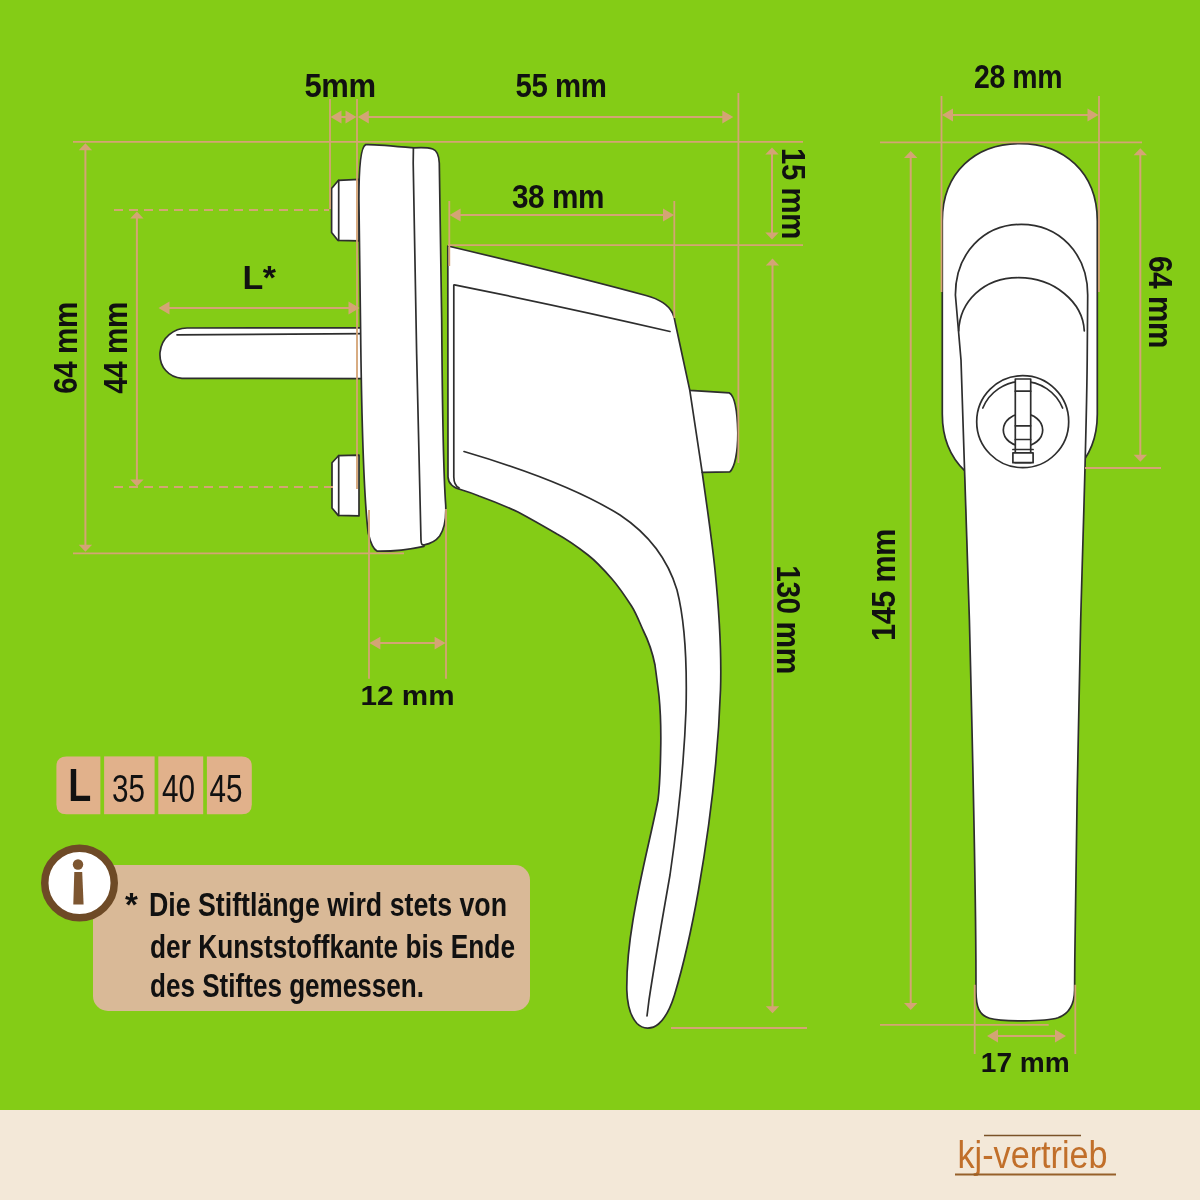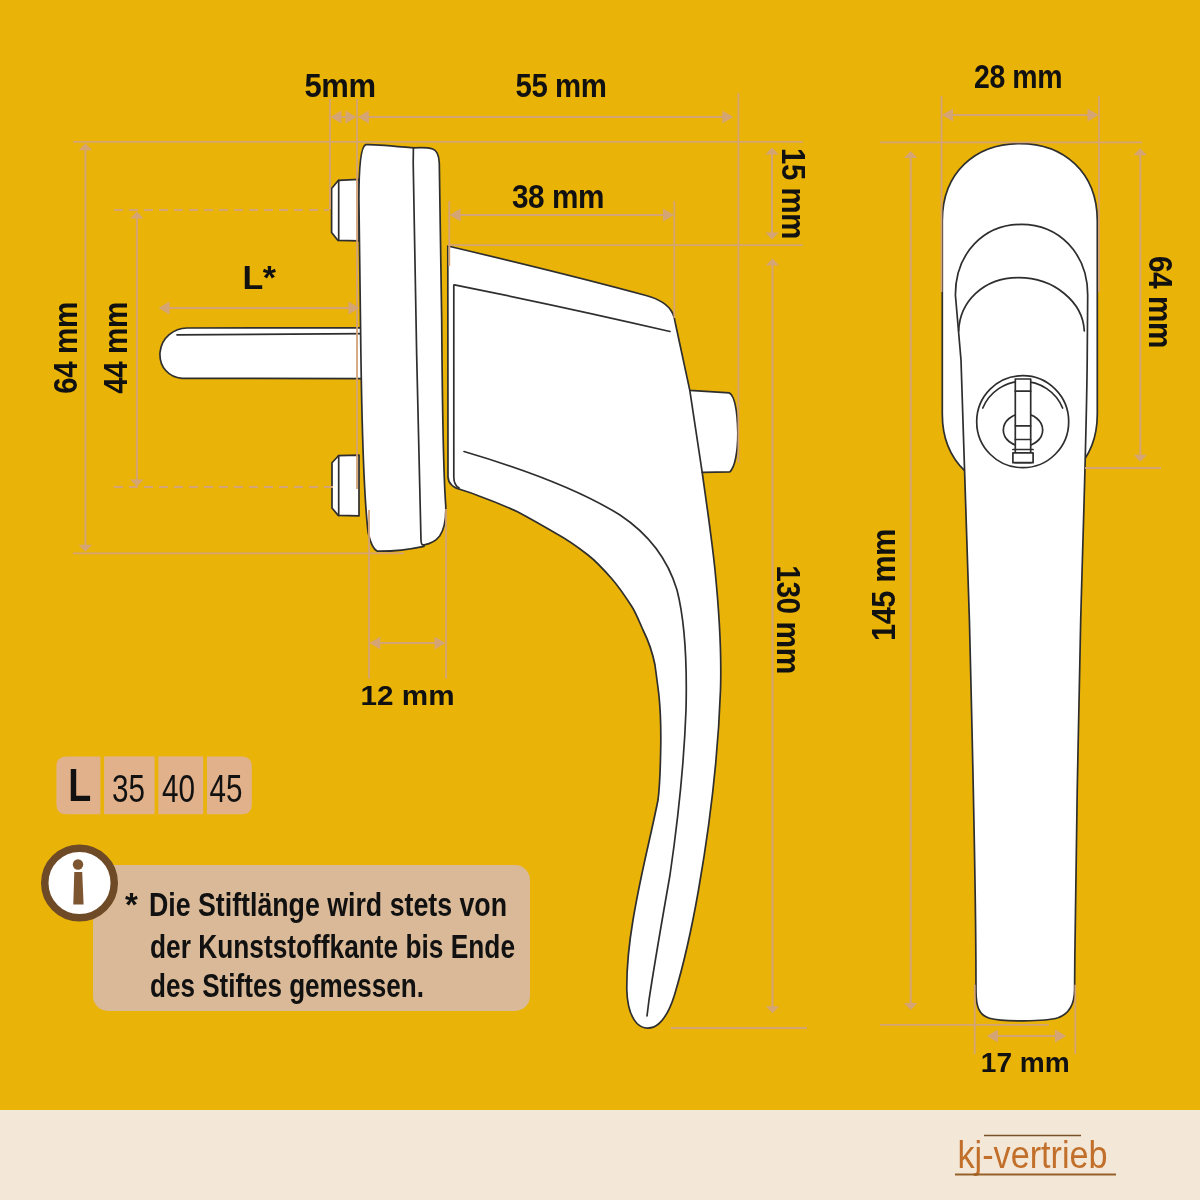--- a/index.html
+++ b/index.html
@@ -1,16 +1,16 @@
 <!DOCTYPE html>
 <html><head>
 <meta charset="utf-8">
 <style>
   html,body{margin:0;padding:0;background:#fff;}
-  #page{position:relative;width:1200px;height:1200px;overflow:hidden;background:#eab308;
+  #page{position:relative;width:1200px;height:1200px;overflow:hidden;background:#84cc16;
         font-family:"Liberation Sans",sans-serif;}
   svg{position:absolute;left:0;top:0;}
   .dim{stroke:#d4a475;stroke-width:2;fill:none;}
   .dimthin{stroke:#d4a475;stroke-width:1.8;fill:none;}
   .dash{stroke:#d4a475;stroke-width:2;fill:none;stroke-dasharray:9 6;}
   .ah{fill:#d4a475;stroke:none;}
   .ink{stroke:#2e2e2e;stroke-width:1.7;fill:none;stroke-linejoin:round;stroke-linecap:round;}
   .inkf{stroke:#2e2e2e;stroke-width:1.7;fill:#ffffff;stroke-linejoin:round;stroke-linecap:round;}
   .lbl{font-family:"Liberation Sans",sans-serif;font-weight:bold;fill:#111111;}
   .f34{font-size:34px;letter-spacing:-0.5px;}

